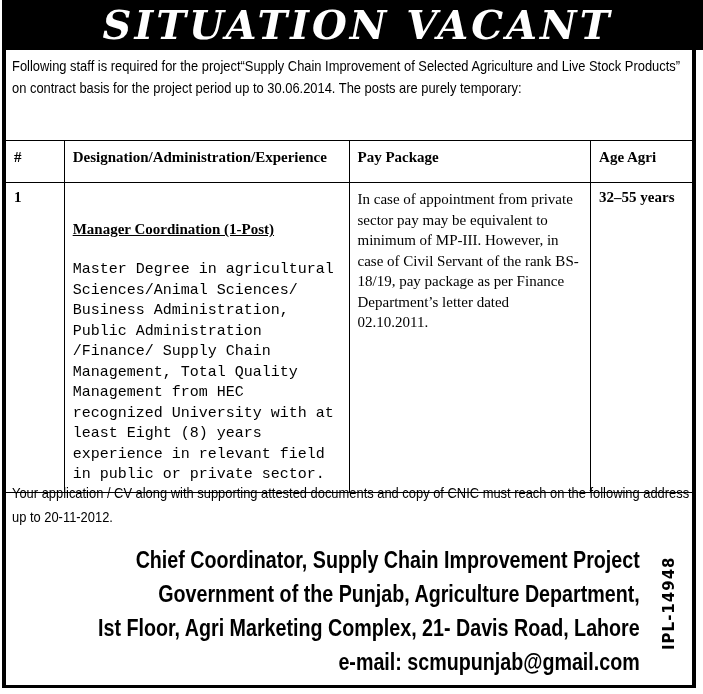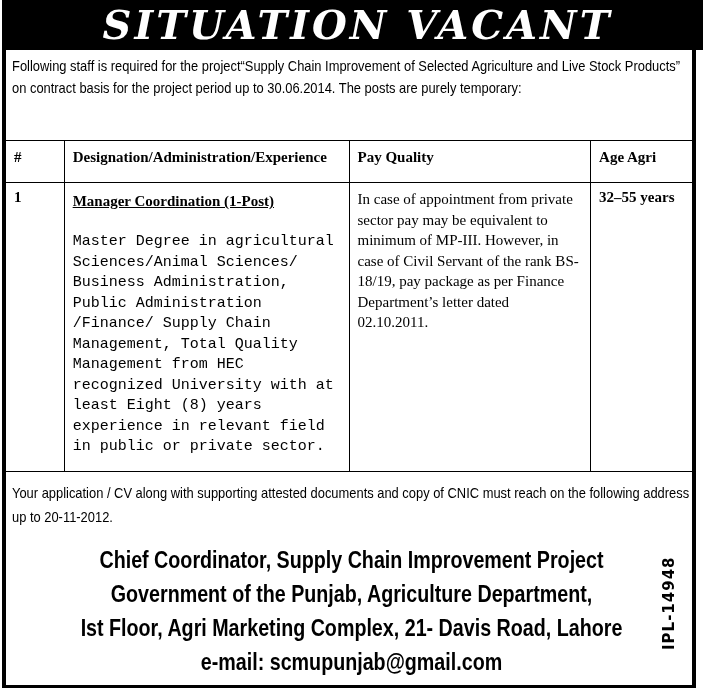--- a/index.html
+++ b/index.html
@@ -33,30 +33,30 @@
       border: 1.5px solid #000; vertical-align: top; text-align: left; padding: 6px 8px;
       font-weight: normal;
     }
     table.posts th { height: 27px; padding-top: 8px; font-weight: bold; }
     .c1 { width: 42px; }
     .c2 { width: 268px; }
     .c3 { width: 226px; }
     .c4 { width: 86px; }
     .row1 td { height: 276px; }
     .num { font-weight: bold; }
-    .post-title { font-weight: bold; text-decoration: underline; margin-top: 4px; margin-bottom: 22px; }
+    .post-title { font-weight: bold; text-decoration: underline; margin-top: 32px; margin-bottom: 22px; }
     .cell-text { line-height: 20.5px; font-family: Liberation Mono, monospace; }
     .pay-text { line-height: 20.5px; }
     .age { font-weight: bold; white-space: nowrap; }
     .footer-text {
       position: absolute; left: 12px; top: 481px; width: 800px;
       font-size: 15px; line-height: 24px; transform: scaleX(0.86); transform-origin: left top;
     }
     .address {
-      position: absolute; left: 0; top: 543px; width: 703px; text-align: center;
+      position: absolute; left: 0; top: 543px; width: 703px; text-align: right;
     }
     .address div {
       font-family: "Liberation Sans", sans-serif; font-weight: bold; font-size: 24px; line-height: 34px;
       transform: scaleX(0.82); transform-origin: center top; white-space: nowrap;
     }
     .ref-code {
       position: absolute; left: 660px; top: 650px; font-family: "DejaVu Sans", sans-serif;
       font-weight: bold; font-size: 15px; transform: rotate(-90deg); transform-origin: left top;
       white-space: nowrap; letter-spacing: 1px;
     }
@@ -70,21 +70,21 @@
   <span class="header-title">SITUATION VACANT</span>
 </div>
 
 <div class="intro">Following staff is required for the project“Supply Chain Improvement of Selected Agriculture and Live Stock Products” on contract basis for the project period up to 30.06.2014. The posts are purely temporary:</div>
 
 <table class="posts">
   <thead>
     <tr>
       <th class="c1">#</th>
       <th class="c2">Designation/Administration/Experience</th>
-      <th class="c3">Pay Quality</th>
+      <th class="c3">Pay Package</th>
       <th class="c4">Age Agri</th>
     </tr>
   </thead>
   <tbody>
     <tr class="row1">
       <td>
         <span class="num">1</span>
       </td>
       <td>
         <div class="post-title">Manager Coordination (1-Post)</div>

